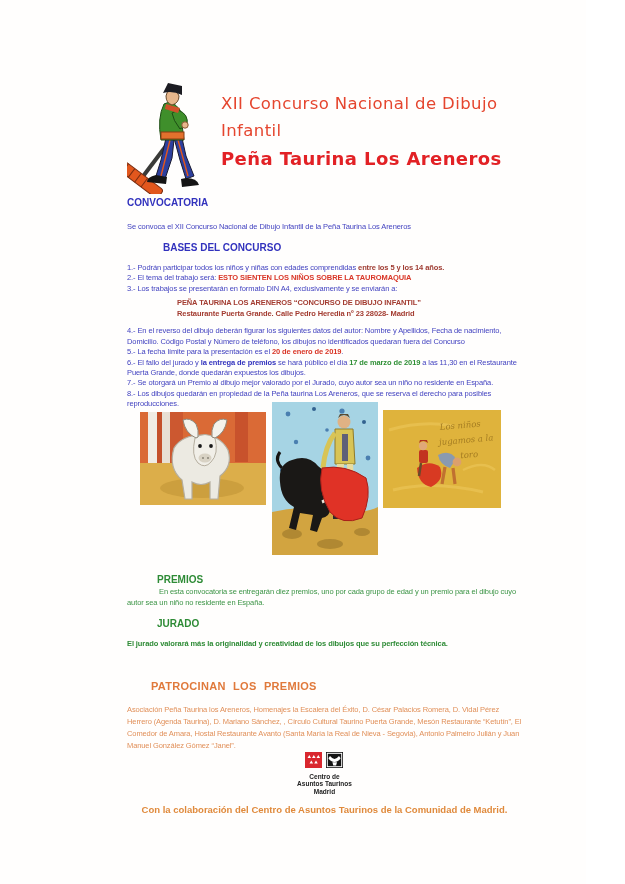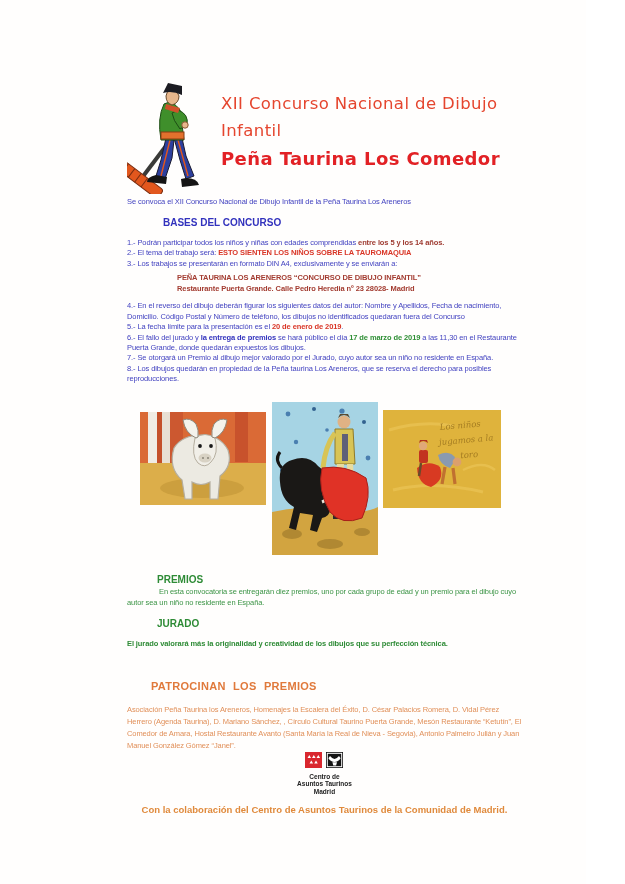--- a/index.html
+++ b/index.html
@@ -77,25 +77,26 @@
       <path d="M51 30 Q62 34 60 45 L53 49 Q46 40 45 33 Z" fill="#3f8f2b" stroke="#1d4d14" stroke-width="1"></path>
       <rect x="34" y="52" width="23" height="7" fill="#e2712d" stroke="#8a3c12" stroke-width="1"></rect>
       <circle cx="58" cy="45" r="3.2" fill="#e8b78c" stroke="#8a5a34" stroke-width="1"></circle>
       <path d="M39 24 L53 28 L51 33 L38 29 Z" fill="#d1512a"></path>
       <path d="M41 10 Q49 7 52 16 Q52 23 45 25 Q39 23 39 16 Z" fill="#e8b78c" stroke="#6a4a2a" stroke-width="1"></path>
       <path d="M36 13 L41 3 L55 6 L55 15 Q45 10 36 13 Z" fill="#1c1c22"></path>
     </svg>
     <div class="titles">
       <div class="title-line">XII Concurso Nacional de Dibujo</div>
       <div class="title-line">Infantil</div>
-      <div class="subtitle">Peña Taurina Los Comedor</div>
+      <div class="subtitle">Peña Taurina Los Areneros</div>
     </div>
   </div>
 
   <div class="content-top">
+    <h2 class="blue h-convocatoria">CONVOCATORIA</h2>
     <p class="p-conv">Se convoca el XII Concurso Nacional de Dibujo Infantil de la Peña Taurina Los Areneros</p>
     <h2 class="blue h-bases">BASES DEL CONCURSO</h2>
     <div class="list">
       <p><span>1.- Podrán participar todos los niños y niñas con edades comprendidas </span><span class="em-darkred">entre los 5 y los 14 años.</span></p>
       <p><span>2.- El tema del trabajo será: </span><span class="em-red">ESTO SIENTEN LOS NIÑOS SOBRE LA TAUROMAQUIA</span></p>
       <p>3.- Los trabajos se presentarán en formato DIN A4, exclusivamente y se enviarán a:</p>
       <div class="address">
         <div>PEÑA TAURINA LOS ARENEROS “CONCURSO DE DIBUJO INFANTIL”</div>
         <div>Restaurante Puerta Grande. Calle Pedro Heredia nº 23  28028- Madrid</div>
       </div>

